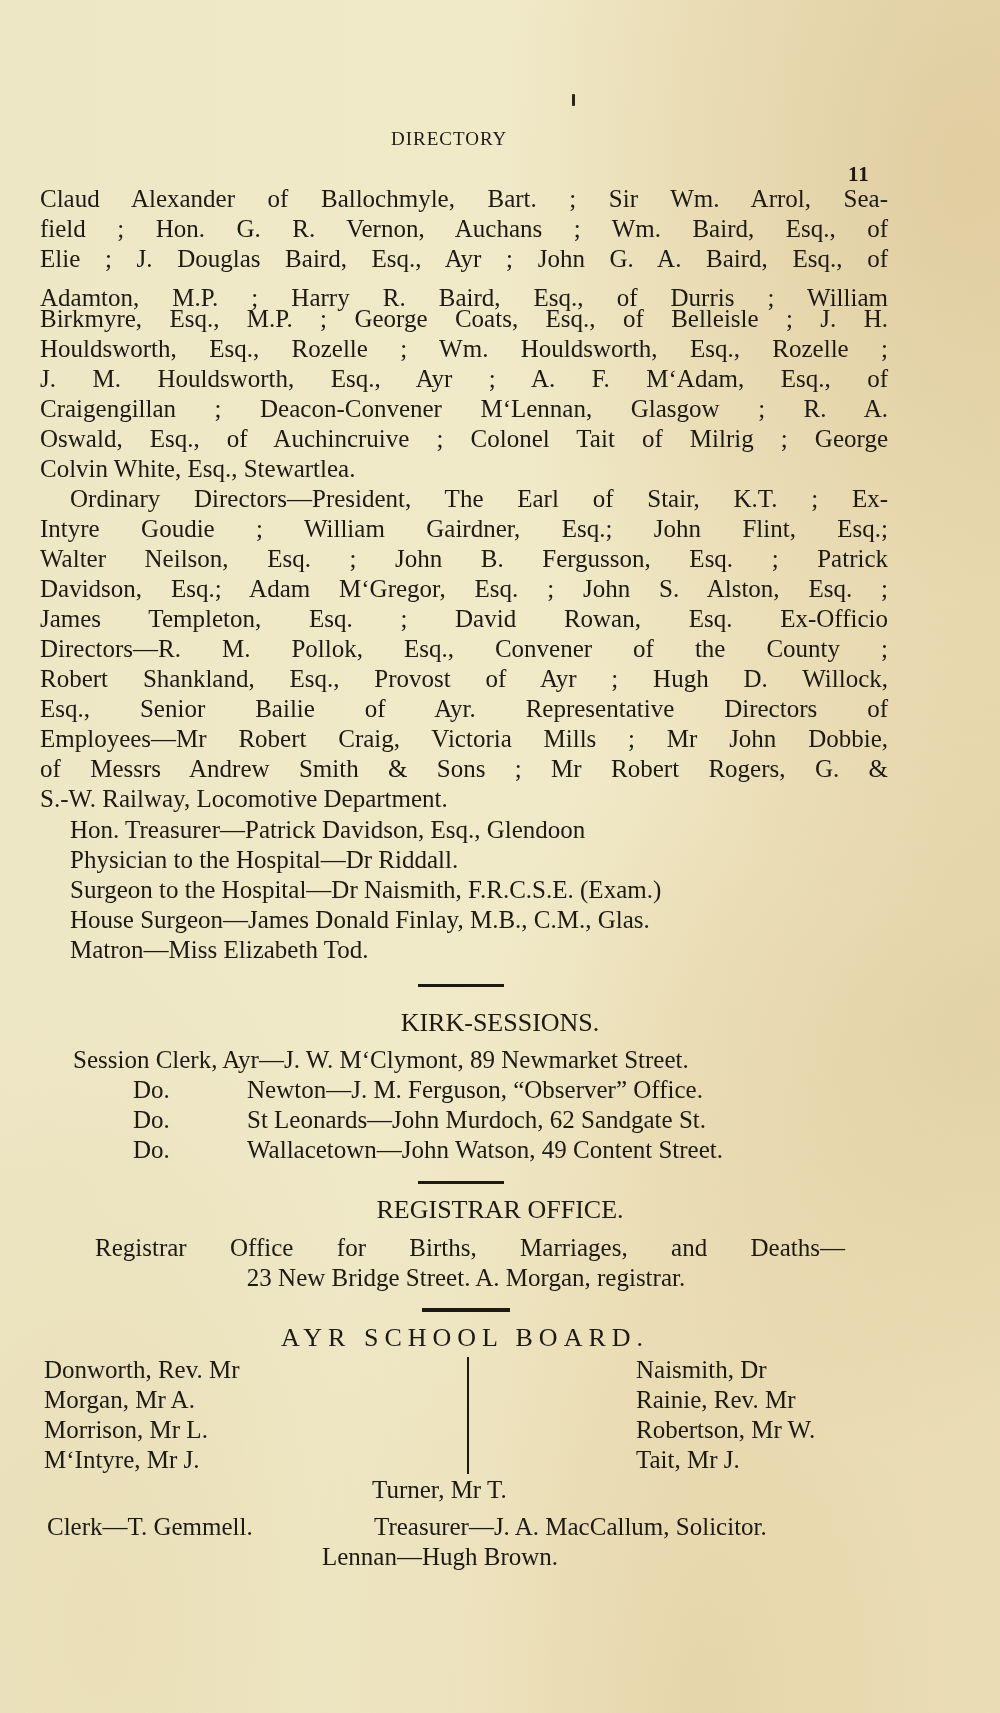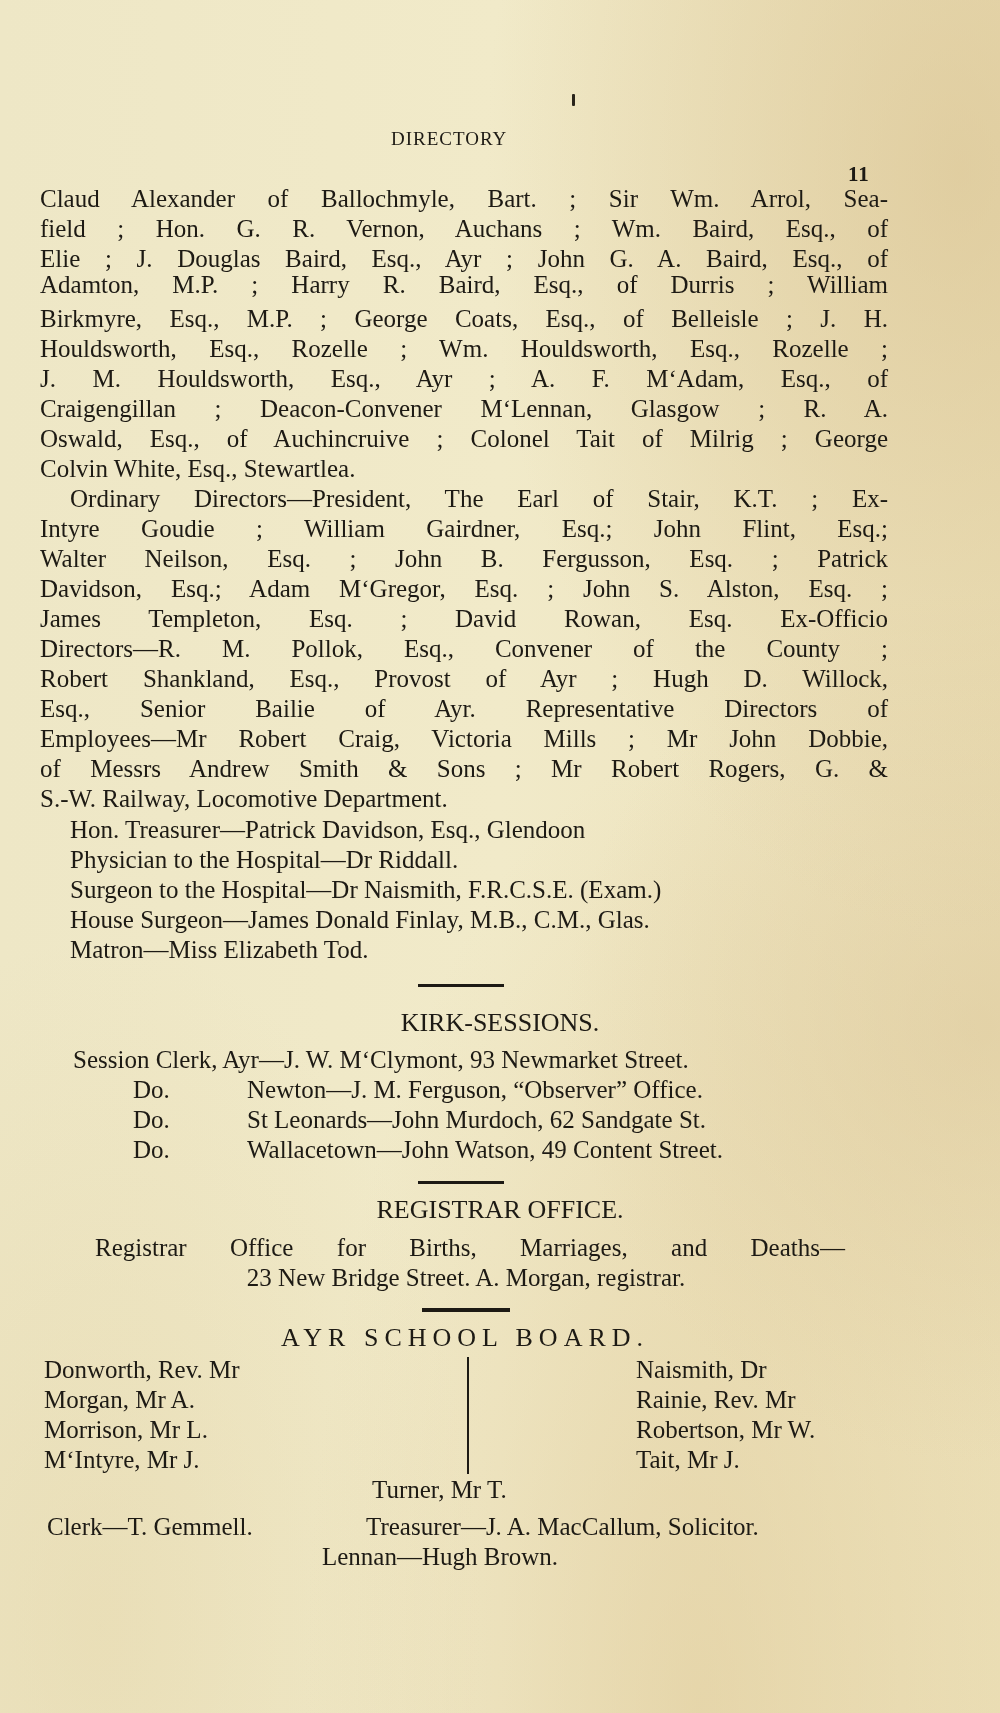--- a/index.html
+++ b/index.html
@@ -41,21 +41,21 @@
 <div class="page">
 
   <div class="mark"></div>
   <div class="runhead title">DIRECTORY</div>
   <div class="runhead num">11</div>
 
   <div>
     <div class="line" style="top:184px">Claud Alexander of Ballochmyle, Bart. ; Sir Wm. Arrol, Sea-</div>
     <div class="line" style="top:214px">field ; Hon. G. R. Vernon, Auchans ; Wm. Baird, Esq., of</div>
     <div class="line" style="top:244px">Elie ; J. Douglas Baird, Esq., Ayr ; John G. A. Baird, Esq., of</div>
-    <div class="line" style="top:270px">Adamton, M.P. ; Harry R. Baird, Esq., of Durris ; William</div>
+    <div class="line" style="top:283px">Adamton, M.P. ; Harry R. Baird, Esq., of Durris ; William</div>
     <div class="line" style="top:304px">Birkmyre, Esq., M.P. ; George Coats, Esq., of Belleisle ; J. H.</div>
     <div class="line" style="top:334px">Houldsworth, Esq., Rozelle ; Wm. Houldsworth, Esq., Rozelle ;</div>
     <div class="line" style="top:364px">J. M. Houldsworth, Esq., Ayr ; A. F. M‘Adam, Esq., of</div>
     <div class="line" style="top:394px">Craigengillan ; Deacon-Convener M‘Lennan, Glasgow ; R. A.</div>
     <div class="line" style="top:424px">Oswald, Esq., of Auchincruive ; Colonel Tait of Milrig ; George</div>
     <div class="line last" style="top:454px">Colvin White, Esq., Stewartlea.</div>
   </div>
 
   <div>
     <div class="line indent" style="top:484px">Ordinary Directors—President, The Earl of Stair, K.T. ; Ex-</div>
@@ -76,21 +76,21 @@
     <div class="line indent last" style="top:845px">Physician to the Hospital—Dr Riddall.</div>
     <div class="line indent last" style="top:875px">Surgeon to the Hospital—Dr Naismith, F.R.C.S.E. (Exam.)</div>
     <div class="line indent last" style="top:905px">House Surgeon—James Donald Finlay, M.B., C.M., Glas.</div>
     <div class="line indent last" style="top:935px">Matron—Miss Elizabeth Tod.</div>
   </div>
 
   <div class="rule" style="left:418px; top:984px; width:86px;"></div>
 
   <div>
     <div class="heading" style="left:0; width:1000px; top:1008px; font-size:26px;">KIRK-SESSIONS.</div>
-    <div class="do" style="left:73px; top:1045px;">Session Clerk, Ayr—J. W. M‘Clymont, 93 Newmarket Street.</div>
+    <div class="do" style="left:73px; top:1045px;">Session Clerk, Ayr—J. W. M‘Clymont, 89 Newmarket Street.</div>
     <div class="do" style="left:133px; top:1075px;">Do.</div>
     <div class="do" style="left:247px; top:1075px;">Newton—J. M. Ferguson, “Observer” Office.</div>
     <div class="do" style="left:133px; top:1105px;">Do.</div>
     <div class="do" style="left:247px; top:1105px;">St Leonards—John Murdoch, 62 Sandgate St.</div>
     <div class="do" style="left:133px; top:1135px;">Do.</div>
     <div class="do" style="left:247px; top:1135px;">Wallacetown—John Watson, 49 Content Street.</div>
   </div>
 
   <div class="rule" style="left:418px; top:1181px; width:86px;"></div>
 
@@ -113,17 +113,17 @@
     <div class="vrule"></div>
 
     <div class="do" style="left:636px; top:1355px;">Naismith, Dr</div>
     <div class="do" style="left:636px; top:1385px;">Rainie, Rev. Mr</div>
     <div class="do" style="left:636px; top:1415px;">Robertson, Mr W.</div>
     <div class="do" style="left:636px; top:1445px;">Tait, Mr J.</div>
 
     <div class="do" style="left:372px; top:1475px;">Turner, Mr T.</div>
 
     <div class="do" style="left:47px; top:1512px;">Clerk—T. Gemmell.</div>
-    <div class="do" style="left:366px; top:1512px;">Treasurer—J. A. MacCallum, Solicitor.</div>
+    <div class="do" style="left:374px; top:1512px;">Treasurer—J. A. MacCallum, Solicitor.</div>
     <div class="do" style="left:322px; top:1542px;">Lennan—Hugh Brown.</div>
   </div>
 
 </div>
 
 </body></html>

